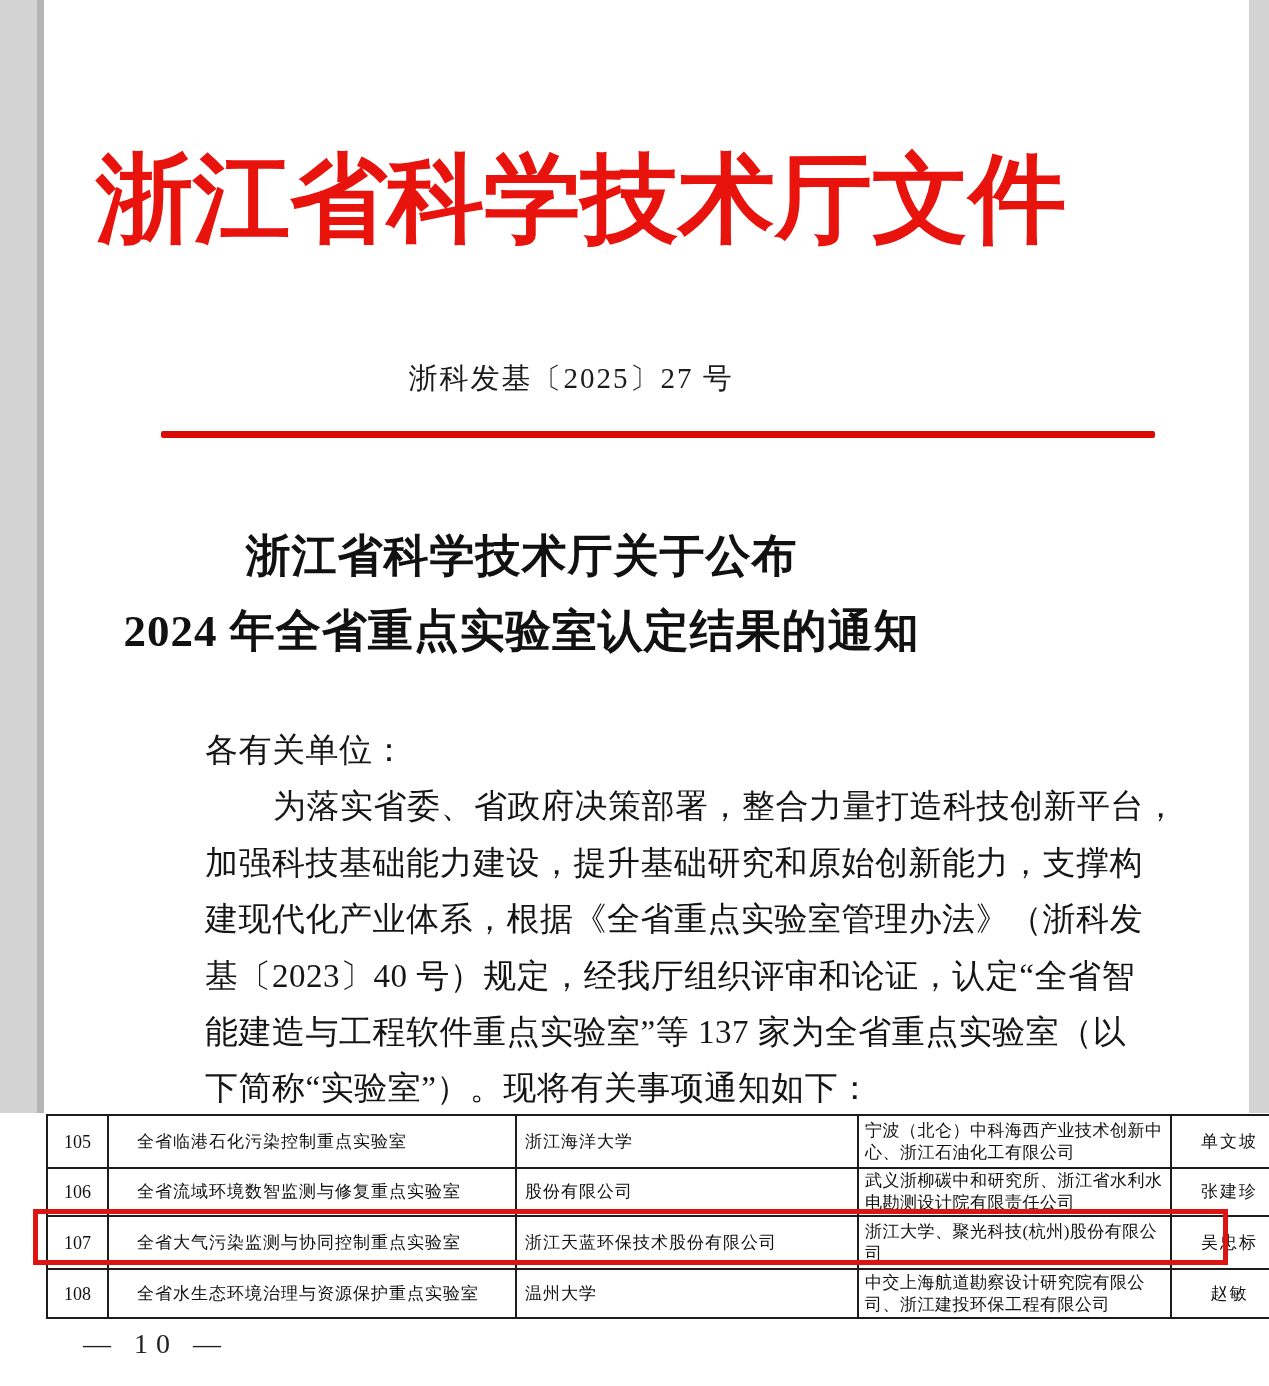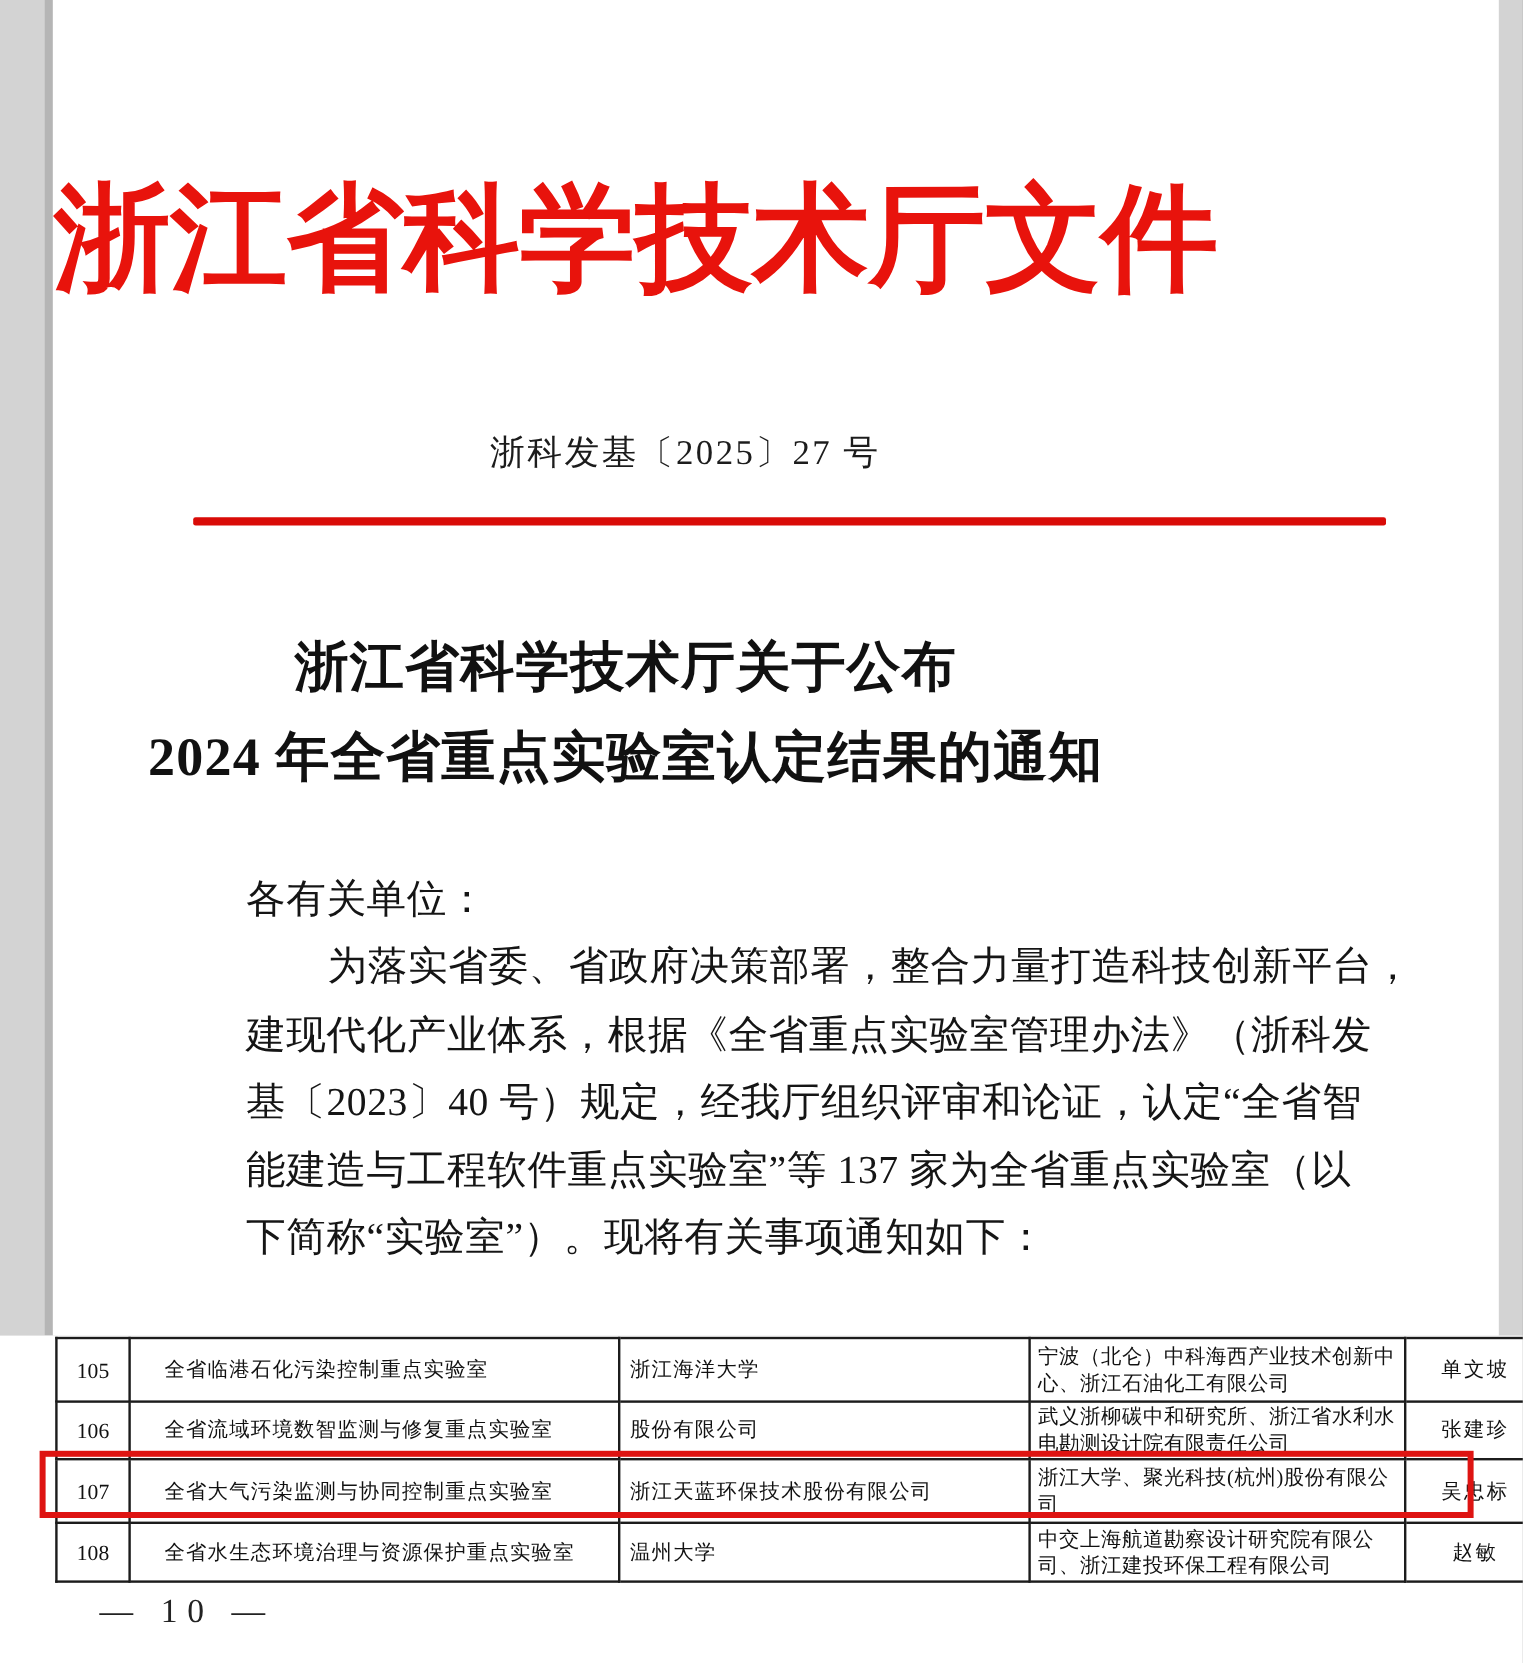--- a/index.html
+++ b/index.html
@@ -16,21 +16,21 @@
     position:relative;width:1269px;height:1386px;overflow:hidden;
     background:var(--viewer-bg);
   }
   .page{
     position:absolute;left:37px;top:0;width:1212px;height:1113px;
     background:var(--page-bg);
     border-left:7px solid #b5b5b5;
   }
   .agency-header{
     position:absolute;left:45px;top:145px;width:1072px;
-    text-align:left;font-size:97px;line-height:110px;font-weight:bold;
+    text-align:center;font-size:97px;line-height:110px;font-weight:bold;
     color:var(--accent-red);letter-spacing:0px;white-space:nowrap;
     font-family:"Liberation Serif","DejaVu Serif",serif;
   }
   .doc-number{
     position:absolute;left:45px;top:355px;width:1052px;
     text-align:center;font-size:29px;line-height:46px;color:var(--text);
     letter-spacing:2px;
   }
   .red-divider{
     position:absolute;left:161px;top:431px;width:994px;height:7px;
@@ -92,20 +92,21 @@
   <div class="doc-number">浙科发基〔2025〕27 号</div>
 
   <div class="red-divider"></div>
 
   <div class="notice-title line1">浙江省科学技术厅关于公布</div>
   <div class="notice-title line2">2024 年全省重点实验室认定结果的通知</div>
 
   <div class="body-text">
     <div class="body-line">各有关单位：</div>
     <div class="body-line indent">为落实省委、省政府决策部署，整合力量打造科技创新平台，</div>
+    <div class="body-line">加强科技基础能力建设，提升基础研究和原始创新能力，支撑构</div>
     <div class="body-line">建现代化产业体系，根据《全省重点实验室管理办法》（浙科发</div>
     <div class="body-line">基〔2023〕40 号）规定，经我厅组织评审和论证，认定“全省智</div>
     <div class="body-line">能建造与工程软件重点实验室”等 137 家为全省重点实验室（以</div>
     <div class="body-line">下简称“实验室”）。现将有关事项通知如下：</div>
   </div>
 
   <div class="table-strip">
   </div>
 
   <table class="results">

